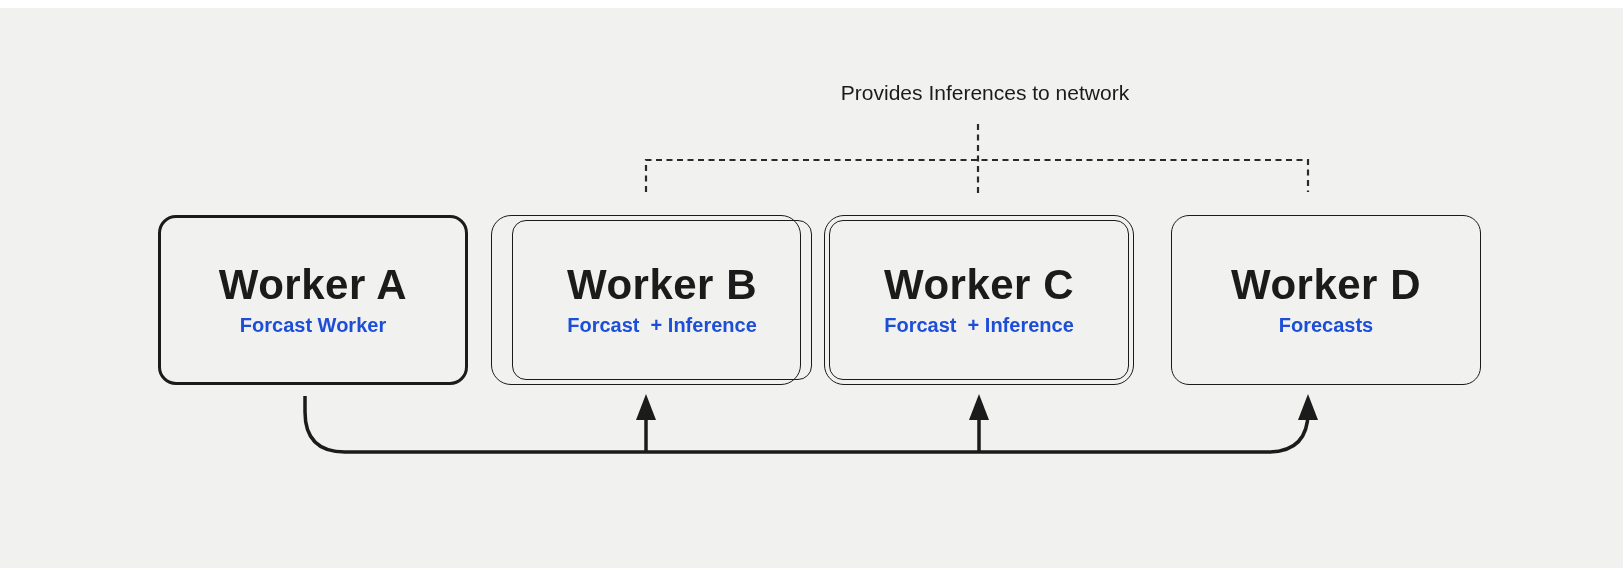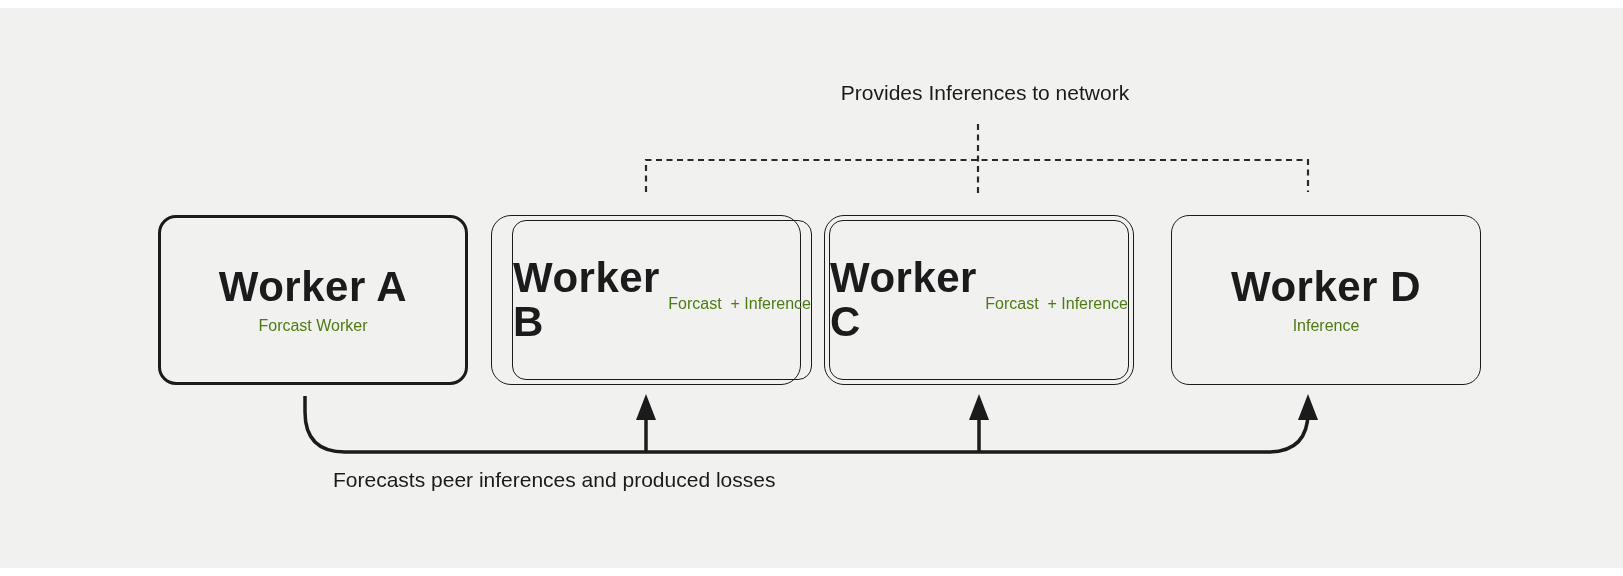--- a/index.html
+++ b/index.html
@@ -50,37 +50,37 @@
     border-radius: 20px;
     padding: 4px;
   }
   .border-double-inner {
     width: 100%;
     height: 100%;
     box-sizing: border-box;
     border: 1.8px solid #1b1b1b;
     border-radius: 14px;
     display: flex;
-    flex-direction: row;
+    flex-direction: column;
     align-items: center;
     justify-content: center;
     margin-left: 32px;
   }
   .worker-title {
     font-size: 42px;
     font-weight: 600;
     letter-spacing: 0.5px;
     line-height: 1.05;
     color: #1b1b1b;
   }
   .worker-role {
-    font-size: 16px;
-    font-weight: 400;
+    font-size: 20px;
+    font-weight: 700;
     margin-top: 7px;
-    color: #4d7c0f;
+    color: #1d4ed8;
     white-space: pre;
   }
   .diagram-label {
     position: absolute;
     font-size: 21px;
     font-weight: 500;
     color: #1b1b1b;
     white-space: nowrap;
   }
   #top-label {
@@ -119,21 +119,20 @@
       <line x1="979" y1="452" x2="979" y2="417"></line>
     </g>
     <g fill="#1b1b1b" stroke="none">
       <path d="M 646 394 L 636 420 L 656 420 Z"></path>
       <path d="M 979 394 L 969 420 L 989 420 Z"></path>
       <path d="M 1308 394 L 1298 420 L 1318 420 Z"></path>
     </g>
   </svg>
 
   <div id="top-label" class="diagram-label">Provides Inferences to network</div>
-  <div id="bottom-label" class="diagram-label">Forecasts peer inferences and produced losses</div>
 
   <div class="worker-box border-thick" style="left:158px;">
     <div class="worker-title">Worker A</div>
     <div class="worker-role">Forcast Worker</div>
   </div>
 
   <div class="worker-box border-double-outer" style="left:491px;">
     <div class="border-double-inner">
       <div class="worker-title">Worker B</div>
       <div class="worker-role">Forcast  + Inference</div>
@@ -142,15 +141,15 @@
 
   <div class="worker-box border-double-outer" style="left:824px;align-items:flex-end;">
     <div class="border-double-inner">
       <div class="worker-title">Worker C</div>
       <div class="worker-role">Forcast  + Inference</div>
     </div>
   </div>
 
   <div class="worker-box border-thin" style="left:1155px;">
     <div class="worker-title">Worker D</div>
-    <div class="worker-role">Inference</div>
+    <div class="worker-role">Forecasts</div>
   </div>
 </div>
 
 </body></html>

